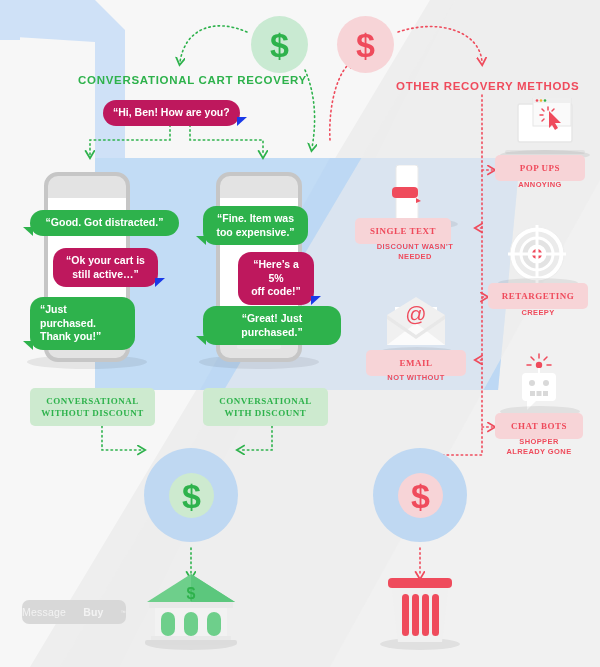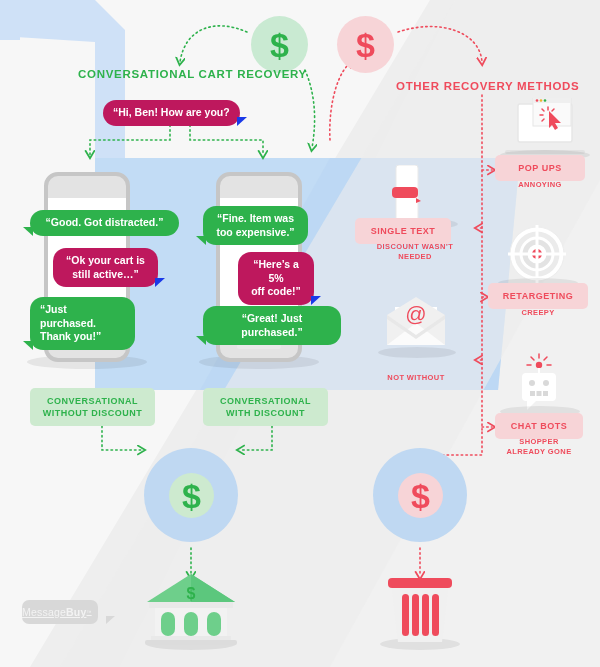--- a/index.html
+++ b/index.html
@@ -13,21 +13,21 @@
   #bg-svg { position: absolute; left: 0; top: 0; width: 600px; height: 667px; }
 
   
   .section-title {
     position: absolute;
     font-size: 11.5px;
     font-weight: bold;
     letter-spacing: 0.7px;
     white-space: nowrap;
   }
-  #title-left  { left: 78px;  top: 68px;  color: #2eb24c; }
+  #title-left  { left: 78px;  top: 74px;  color: #2eb24c; }
   #title-right { left: 396px; top: 80px;  color: #ef4b5c; }
 
   
   .dollar-circle {
     position: absolute; border-radius: 50%;
     display: flex; align-items: center; justify-content: center;
     font-size: 34px; font-weight: bold; line-height: 1;
   }
   #dollar-green-top { left: 251px; top: 16px; width: 57px; height: 57px; background: #c9ead2; color: #2eb24c; }
   #dollar-red-top   { left: 337px; top: 16px; width: 57px; height: 57px; background: #f7d4d7; color: #ef4b5c; }
@@ -87,20 +87,21 @@
   
   .chip {
     position: absolute;
     border-radius: 5px;
     text-align: center;
     font-size: 9px;
     font-weight: bold;
     letter-spacing: 0.5px;
     line-height: 1.35;
     padding: 7px 6px;
+    font-family: Liberation Serif, serif;
   }
   .chip.green { background: #cdeacf; color: #2eb24c; }
   .chip.red   { background: #f7d4d7; color: #ef4b5c; }
   #chip-without { left: 30px;  top: 388px; width: 125px; }
   #chip-with    { left: 203px; top: 388px; width: 125px; }
   #chip-single-text { left: 355px; top: 218px; width: 96px; }
   #chip-email       { left: 366px; top: 350px; width: 100px; }
   #chip-popups      { left: 495px; top: 155px; width: 90px; }
   #chip-retargeting { left: 488px; top: 283px; width: 100px; }
   #chip-chatbots    { left: 495px; top: 413px; width: 88px; }
@@ -131,24 +132,24 @@
     font-size: 34px; font-weight: bold; line-height: 1;
   }
   #circle-green-big { left: 144px; top: 448px; width: 94px; height: 94px; }
   #circle-green-in  { left: 169px; top: 473px; width: 45px; height: 45px; background: #cdeacf; color: #2eb24c; }
   #circle-red-big   { left: 373px; top: 448px; width: 94px; height: 94px; }
   #circle-red-in    { left: 398px; top: 473px; width: 45px; height: 45px; background: #f7d4d7; color: #ef4b5c; }
 
   
   #logo {
     position: absolute; left: 22px; top: 600px;
-    width: 76px; height: 24px; border-radius: 7px;
+    width: 104px; height: 24px; border-radius: 7px;
     background: #d8d8d8;
-    display: flex; align-items: center; justify-content: flex-start;
-    font-size: 10.5px; color: #f3f3f3; letter-spacing: .2px; text-decoration: underline;
+    display: flex; align-items: center; justify-content: space-between;
+    font-size: 10.5px; color: #f3f3f3; letter-spacing: .2px;
   }
   #logo .bold { font-weight: bold; }
   #logo .tm { font-size: 5px; vertical-align: super; }
   #logo-tail {
     position: absolute; left: 106px; top: 616px;
     width: 0; height: 0;
     border-left: 9px solid #d8d8d8;
     border-bottom: 8px solid transparent;
   }
 
@@ -283,20 +284,21 @@
 NEEDED</div>
 
   <svg style="position:absolute;left:383px;top:295px;width:66px;height:56px;" viewBox="0 0 66 56">
     <polygon points="12,12 54,12 54,46 12,46" fill="#ffffff"></polygon>
     <polygon points="4,20 33,2 62,20 62,50 4,50" fill="#f0f0f0"></polygon>
     <polygon points="4,50 33,28 62,50" fill="#fbfbfb"></polygon>
     <polygon points="4,20 33,40 62,20 62,24 33,44 4,24" fill="#e8e8e8"></polygon>
     <text x="33" y="26" font-family="Liberation Sans, sans-serif" font-size="21" fill="#ef4b5c" text-anchor="middle">@</text>
   </svg>
   <div class="ellipse-shadow" style="left:378px;top:347px;width:78px;height:11px;"></div>
+  <div class="chip red" id="chip-email">EMAIL</div>
   <div class="sub-label" id="sub-email" style="white-space:pre-line">NOT WITHOUT</div>
 
   <svg style="position:absolute;left:505px;top:98px;width:80px;height:58px;" viewBox="0 0 80 58">
     <rect x="13" y="6" width="54" height="38" rx="2" fill="#ffffff" stroke="#e6e6e6" stroke-width="1.4"></rect>
     <polygon points="4,46 76,46 80,54 0,54" fill="#eeeeee"></polygon>
     <rect x="0" y="52" width="80" height="4" rx="2" fill="#e2e2e2"></rect>
     <rect x="28" y="0" width="38" height="28" fill="#fafafa" stroke="#e6e6e6" stroke-width="1"></rect>
     <rect x="28" y="0" width="38" height="5" fill="#efefef"></rect>
     <circle cx="32" cy="2.5" r="1.3" fill="#ef4b5c"></circle>
     <circle cx="36" cy="2.5" r="1.3" fill="#f0b429"></circle>

